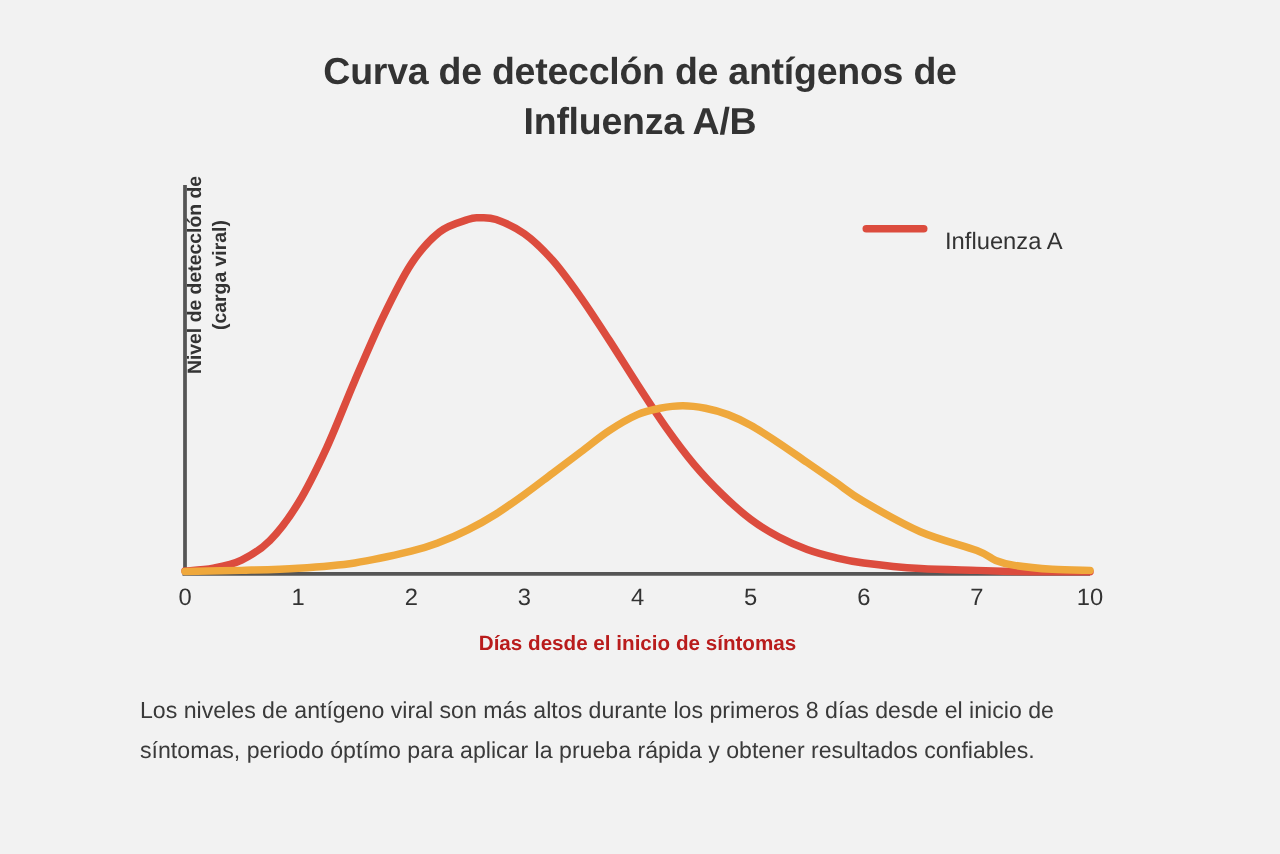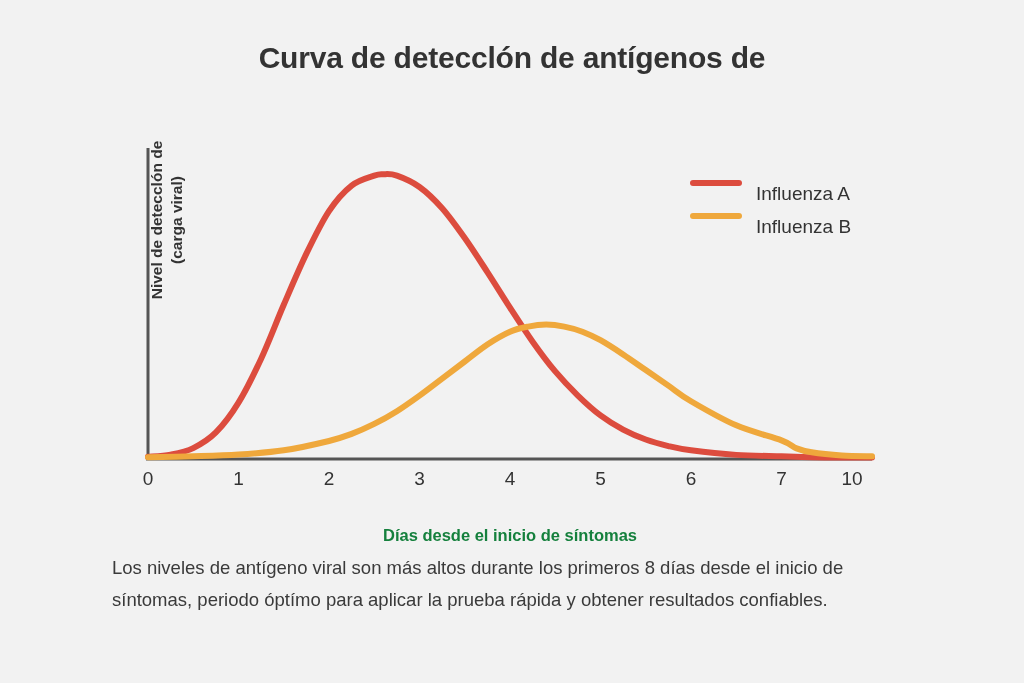--- a/index.html
+++ b/index.html
@@ -57,26 +57,26 @@
     color: #333333;
     line-height: 1.32;
   }
   .y-axis-label .line {
     display: block;
   }
   
   .x-axis-label {
     position: absolute;
     left: 148px;
-    top: 526px;
+    top: 506px;
     width: 724px;
     text-align: center;
     font-size: 16.5px;
     font-weight: bold;
-    color: #15803d;
+    color: #b91c1c;
   }
   
   .tick-label {
     position: absolute;
     top: 468px;
     width: 40px;
     margin-left: -20px;
     text-align: center;
     font-size: 19px;
     color: #333333;
@@ -114,20 +114,21 @@
     line-height: 1.74;
   }
 </style>
 </head>
 <body style="background: rgb(242, 242, 242);">
 
 <div id="figure">
 
   <div class="chart-title">
     <span class="line">Curva de detecclón de antígenos de</span>
+    <span class="line">Influenza A/B</span>
   </div>
 
   <svg id="plot-svg" viewBox="0 0 1024 683" preserveAspectRatio="none">
     <g id="axis-group">
       <line id="y-axis-line" x1="148" y1="148" x2="148" y2="459" stroke="#555555" stroke-width="3"></line>
       <line id="x-axis-line" x1="146" y1="459" x2="872" y2="459" stroke="#555555" stroke-width="3"></line>
     </g>
     <g id="series-group">
         <path d="M 148.00 456.86 C 151.77 456.49, 163.08 456.06, 170.63 454.59 C 178.17 453.13, 185.71 451.76, 193.25 448.07 C 200.79 444.38, 208.33 440.03, 215.88 432.46 C 223.42 424.89, 230.96 414.96, 238.50 402.66 C 246.04 390.36, 253.58 374.99, 261.13 358.67 C 268.67 342.35, 276.21 322.24, 283.75 304.74 C 291.29 287.24, 298.83 269.27, 306.38 253.66 C 313.92 238.05, 321.46 222.44, 329.00 211.09 C 336.54 199.73, 344.08 191.46, 351.63 185.54 C 359.17 179.63, 368.97 177.50, 374.25 175.61 C 379.53 173.72, 379.53 174.19, 383.30 174.19 C 387.07 174.19, 390.84 173.48, 396.88 175.61 C 402.91 177.74, 411.96 181.52, 419.50 186.96 C 427.04 192.40, 434.58 199.73, 442.13 208.25 C 449.67 216.76, 457.21 227.40, 464.75 238.05 C 472.29 248.69, 479.83 260.52, 487.38 272.10 C 494.92 283.69, 502.46 295.99, 510.00 307.58 C 517.54 319.17, 525.08 331.00, 532.63 341.64 C 540.17 352.28, 547.71 362.45, 555.25 371.44 C 562.79 380.43, 570.33 388.23, 577.88 395.56 C 585.42 402.89, 592.96 409.75, 600.50 415.43 C 608.04 421.10, 615.58 425.60, 623.13 429.62 C 630.67 433.64, 638.21 436.81, 645.75 439.55 C 653.29 442.30, 660.83 444.28, 668.38 446.08 C 675.92 447.88, 679.69 448.87, 691.00 450.34 C 702.31 451.80, 721.17 453.88, 736.25 454.88 C 751.33 455.87, 768.93 455.92, 781.50 456.30 C 794.07 456.68, 801.61 456.96, 811.67 457.15 C 821.72 457.34, 831.78 457.39, 841.83 457.43 C 851.89 457.48, 866.97 457.43, 872.00 457.43" fill="none" stroke="#dc4c3e" stroke-width="6" stroke-linecap="round" stroke-linejoin="round"></path>
         <path d="M 148.00 457.15 C 155.54 457.01, 178.17 456.72, 193.25 456.30 C 208.33 455.87, 223.42 455.59, 238.50 454.59 C 253.58 453.60, 268.67 452.61, 283.75 450.34 C 298.83 448.07, 317.69 443.71, 329.00 440.97 C 340.31 438.23, 344.08 436.71, 351.63 433.88 C 359.17 431.04, 366.71 427.73, 374.25 423.94 C 381.79 420.16, 389.33 415.90, 396.88 411.17 C 404.42 406.44, 411.96 401.00, 419.50 395.56 C 427.04 390.12, 434.58 384.21, 442.13 378.53 C 449.67 372.86, 457.21 367.18, 464.75 361.50 C 472.29 355.83, 479.83 349.44, 487.38 344.48 C 494.92 339.51, 503.21 334.68, 510.00 331.70 C 516.79 328.72, 522.07 327.78, 528.10 326.60 C 534.13 325.41, 540.17 324.61, 546.20 324.61 C 552.23 324.61, 558.27 325.41, 564.30 326.60 C 570.33 327.78, 576.37 329.43, 582.40 331.70 C 588.43 333.98, 593.71 336.43, 600.50 340.22 C 607.29 344.00, 615.58 349.44, 623.13 354.41 C 630.67 359.38, 638.21 364.82, 645.75 370.02 C 653.29 375.22, 660.83 380.43, 668.38 385.63 C 675.92 390.83, 679.69 394.62, 691.00 401.24 C 702.31 407.86, 721.17 418.83, 736.25 425.36 C 751.33 431.89, 771.44 436.57, 781.50 440.40 C 791.56 444.24, 791.56 446.36, 796.58 448.35 C 801.61 450.34, 804.13 451.14, 811.67 452.32 C 819.21 453.51, 831.78 454.78, 841.83 455.45 C 851.89 456.11, 866.97 456.16, 872.00 456.30" fill="none" stroke="#efa83c" stroke-width="6" stroke-linecap="round" stroke-linejoin="round"></path>
@@ -141,31 +142,27 @@
 
   <div id="x-ticks">
       <div class="tick-label" style="left: 148px;">0</div>
       <div class="tick-label" style="left: 238.5px;">1</div>
       <div class="tick-label" style="left: 329px;">2</div>
       <div class="tick-label" style="left: 419.5px;">3</div>
       <div class="tick-label" style="left: 510px;">4</div>
       <div class="tick-label" style="left: 600.5px;">5</div>
       <div class="tick-label" style="left: 691px;">6</div>
       <div class="tick-label" style="left: 781.5px;">7</div>
-      <div class="tick-label" style="left: 852px;">10</div>
+      <div class="tick-label" style="left: 872px;">10</div>
     </div>
 
   <div class="x-axis-label">Días desde el inicio de síntomas</div>
 
   <div id="legend">
       <div class="legend-row">
         <span class="legend-swatch" style="background: rgb(220, 76, 62);"></span>
         <span class="legend-text">Influenza A</span>
       </div>
-      <div class="legend-row">
-        <span class="legend-swatch" style="background: rgb(239, 168, 60);"></span>
-        <span class="legend-text">Influenza B</span>
-      </div>
     </div>
 
   <div id="caption">Los niveles de antígeno viral son más altos durante los primeros 8 días desde el inicio de síntomas, periodo óptímo para aplicar la prueba rápida y obtener resultados confiables.</div>
 
 </div>
 
 </body></html>

